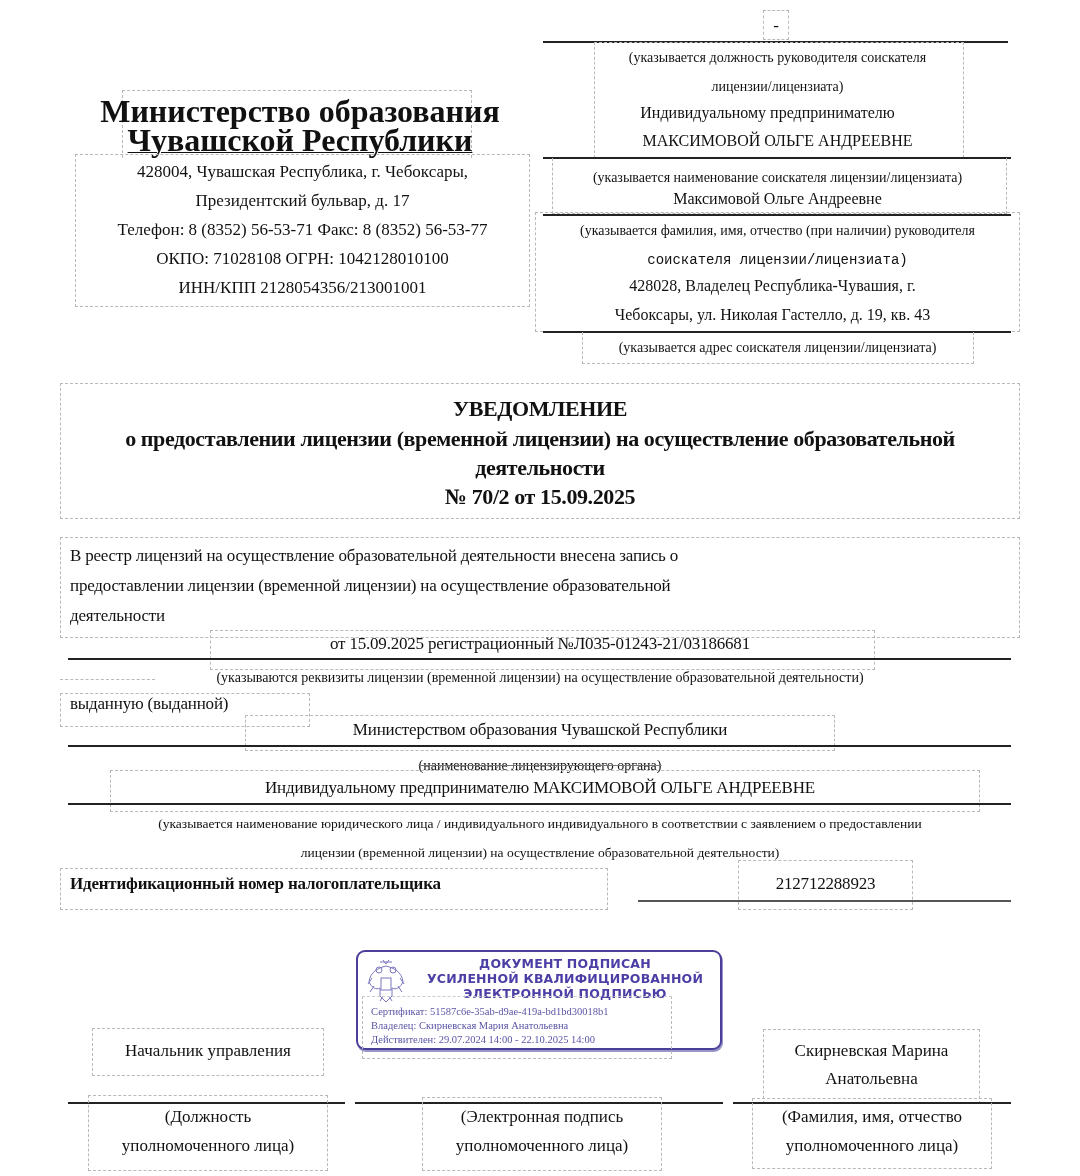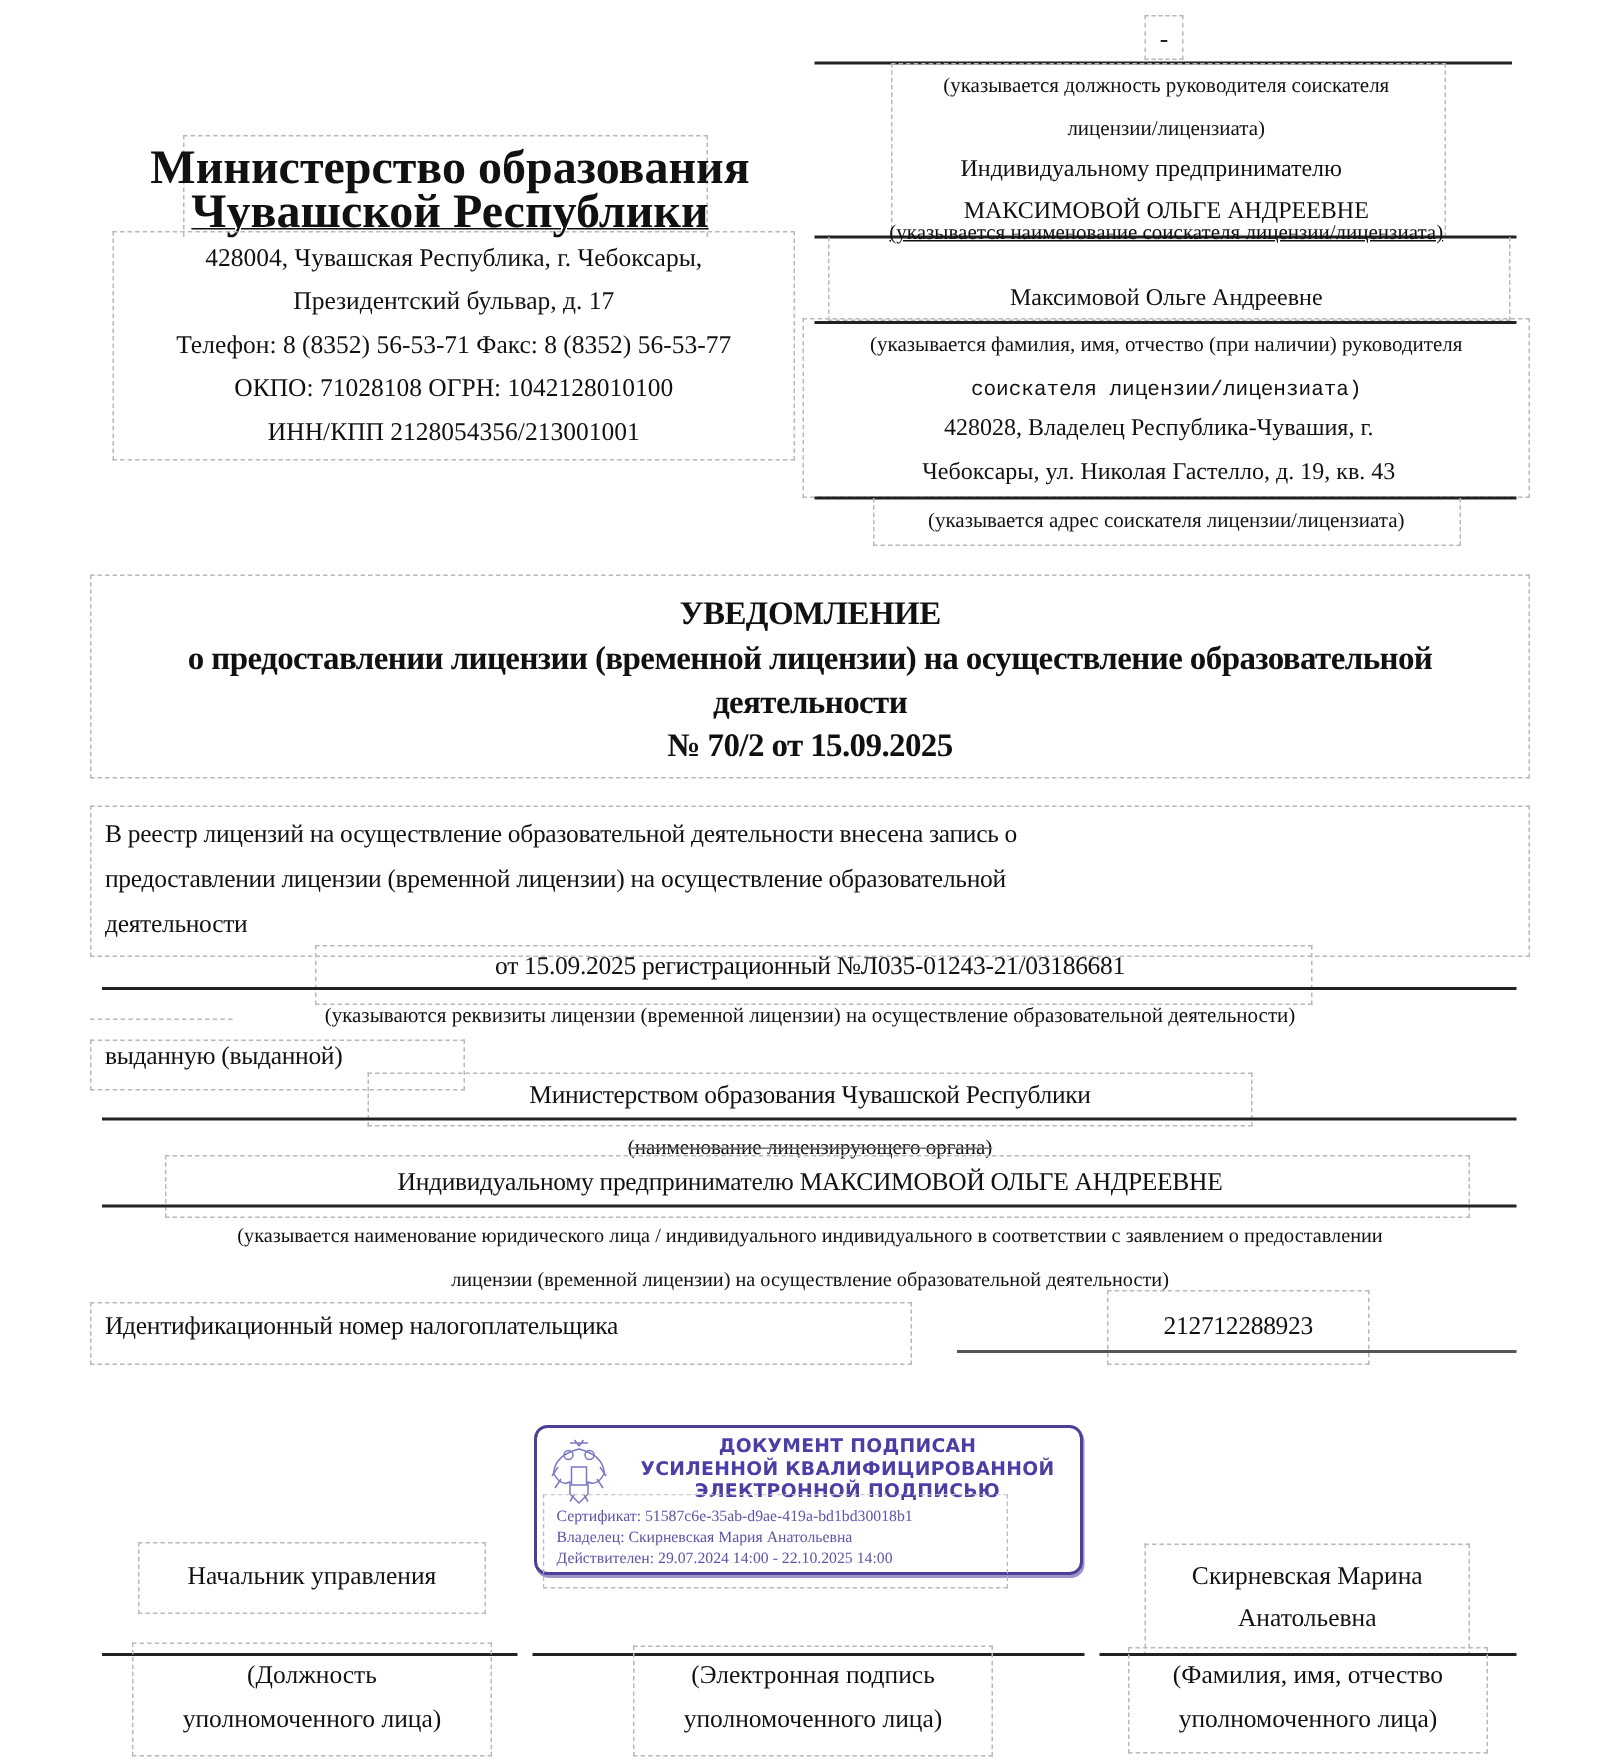--- a/index.html
+++ b/index.html
@@ -33,21 +33,21 @@
 <div class="abs dash" style="left:763px;top:10px;width:26px;height:30px;"></div>
 <div class="abs c f17" style="left:763px;top:16px;width:26px;">-</div>
 <div class="hr" style="left:543px;top:41px;width:465px;"></div>
 <div class="abs dash" style="left:594px;top:42px;width:370px;height:116px;border-bottom:none;"></div>
 <div class="abs c cap" style="left:545px;top:50px;width:465px;">(указывается должность руководителя соискателя</div>
 <div class="abs c cap" style="left:545px;top:79px;width:465px;">лицензии/лицензиата)</div>
 <div class="abs c f19" style="left:545px;top:104px;width:445px;">Индивидуальному предпринимателю</div>
 <div class="abs c f19" style="left:545px;top:132px;width:465px;">МАКСИМОВОЙ ОЛЬГЕ АНДРЕЕВНЕ</div>
 <div class="hr" style="left:543px;top:157px;width:468px;"></div>
 <div class="abs dash" style="left:552px;top:158px;width:455px;height:56px;border-top:none;"></div>
-<div class="abs c cap" style="left:545px;top:148px;width:465px;text-decoration:underline;">(указывается наименование соискателя лицензии/лицензиата)</div>
+<div class="abs c cap" style="left:545px;top:170px;width:465px;">(указывается наименование соискателя лицензии/лицензиата)</div>
 <div class="abs c f19" style="left:545px;top:190px;width:465px;">Максимовой Ольге Андреевне</div>
 <div class="hr" style="left:543px;top:214px;width:468px;"></div>
 <div class="abs dash" style="left:535px;top:212px;width:485px;height:120px;"></div>
 <div class="abs c cap" style="left:540px;top:223px;width:475px;">(указывается фамилия, имя, отчество (при наличии) руководителя</div>
 <div class="abs c cap" style="left:540px;top:252px;width:475px;font-family:Liberation Mono, monospace;">соискателя лицензии/лицензиата)</div>
 <div class="abs c f19" style="left:540px;top:277px;width:465px;">428028, Владелец Республика-Чувашия, г.</div>
 <div class="abs c f19" style="left:540px;top:306px;width:465px;">Чебоксары, ул. Николая Гастелло, д. 19, кв. 43</div>
 <div class="hr" style="left:543px;top:331px;width:468px;"></div>
 <div class="abs dash" style="left:582px;top:332px;width:392px;height:32px;border-top:none;"></div>
 <div class="abs c cap" style="left:545px;top:340px;width:465px;">(указывается адрес соискателя лицензии/лицензиата)</div>
@@ -86,21 +86,21 @@
 <div class="hr" style="left:68px;top:745px;width:943px;"></div>
 <div class="abs c cap" style="left:300px;top:758px;width:480px;text-decoration:line-through;text-decoration-color:#777;">(наименование лицензирующего органа)</div>
 
 <div class="abs dash" style="left:110px;top:770px;width:870px;height:42px;"></div>
 <div class="abs c f21" style="left:100px;top:778px;width:880px;">Индивидуальному предпринимателю МАКСИМОВОЙ ОЛЬГЕ АНДРЕЕВНЕ</div>
 <div class="hr" style="left:68px;top:803px;width:943px;"></div>
 <div class="abs c" style="left:60px;top:816px;width:960px;font-size:13.5px;">(указывается наименование юридического лица / индивидуального индивидуального в соответствии с заявлением о предоставлении</div>
 <div class="abs c" style="left:60px;top:845px;width:960px;font-size:13.5px;">лицензии (временной лицензии) на осуществление образовательной деятельности)</div>
 
 <div class="abs dash" style="left:60px;top:868px;width:548px;height:42px;"></div>
-<div class="abs f21" style="left:70px;top:874px;white-space:nowrap;">Идентификационный номер налогоплательщика</div>
+<div class="abs f21" style="left:70px;top:874px;white-space:nowrap;font-weight:bold;">Идентификационный номер налогоплательщика</div>
 <div class="abs dash" style="left:738px;top:860px;width:175px;height:50px;"></div>
 <div class="abs c f21" style="left:738px;top:874px;width:175px;">212712288923</div>
 <div class="hr" style="left:638px;top:900px;width:373px;background:#555;"></div>
 
 <div class="abs stamp" style="left:356px;top:950px;width:366px;height:100px;">
   <div class="abs" style="left:8px;top:6px;width:40px;height:46px;">
     <svg width="40" height="46" viewBox="0 0 40 46">
       <g fill="none" stroke="#7b78c0" stroke-width="1">
         <path d="M20 6 L17 2 M20 6 L23 2 M14 4 L26 4"></path>
         <circle cx="13" cy="12" r="3"></circle>

